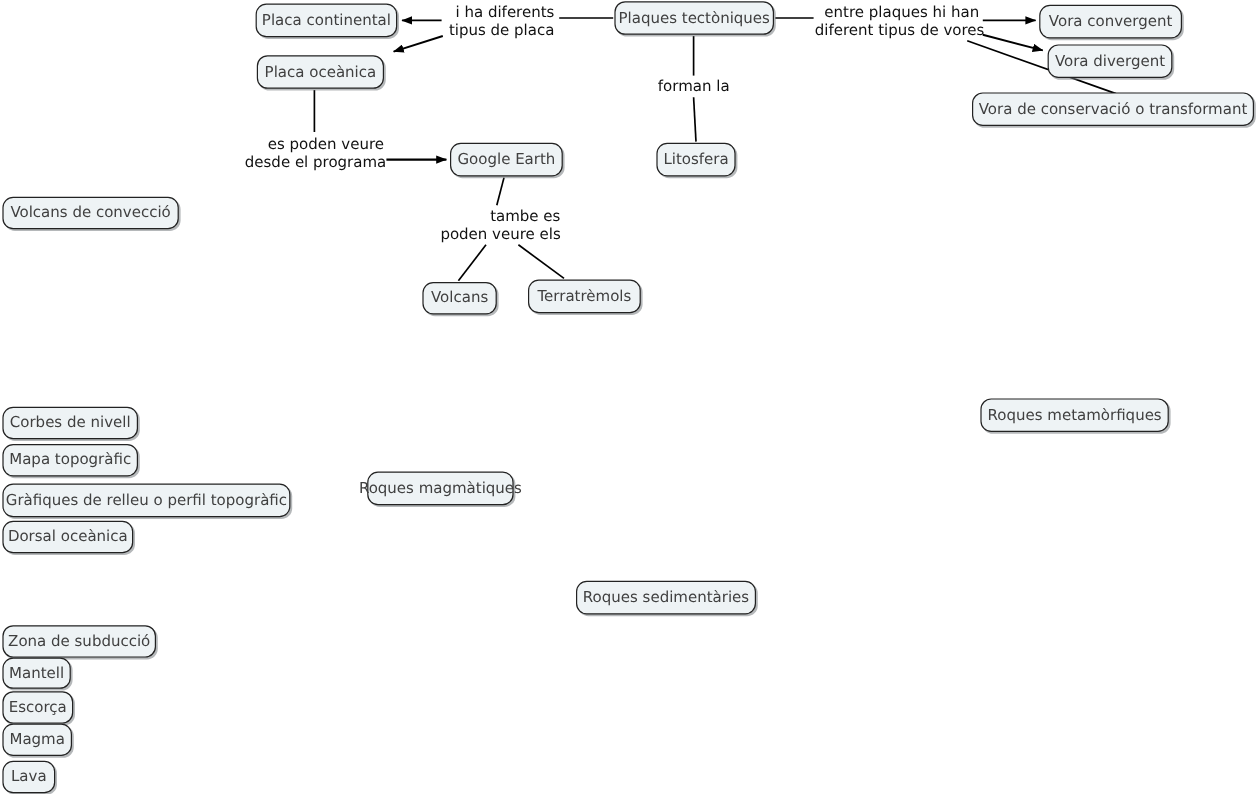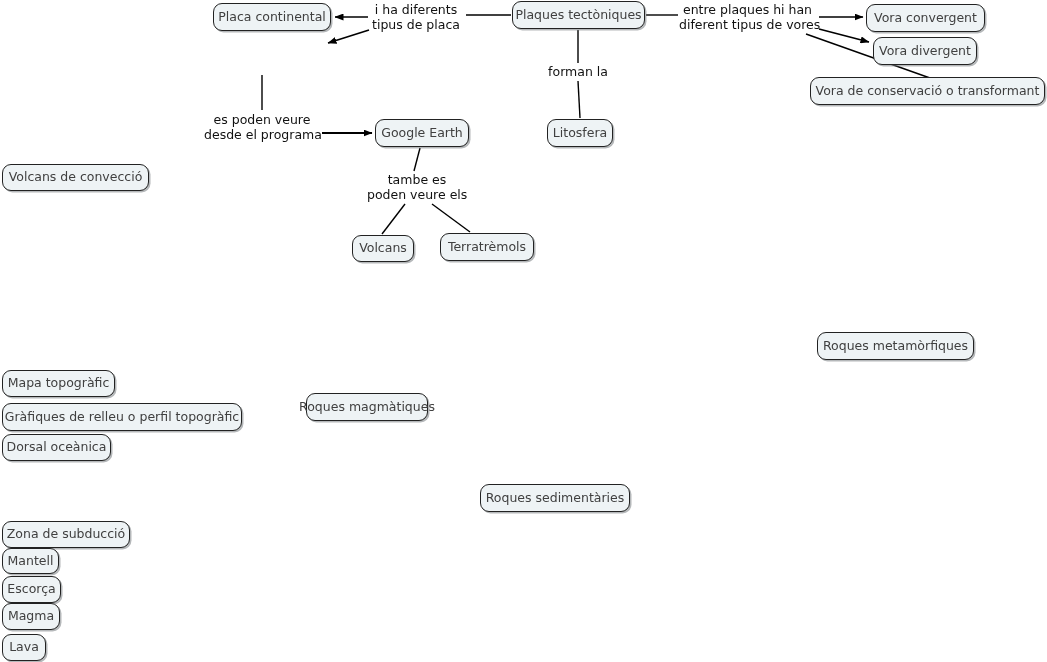--- a/index.html
+++ b/index.html
@@ -41,21 +41,21 @@
     padding: 0 9px;
     white-space: nowrap;
     box-shadow: 1.5px 1.5px 0 0 rgba(120,125,130,0.55);
   }
   .linklabel {
     position: absolute;
     color: #111111;
     font-size: 12.5px;
     line-height: 15px;
     white-space: pre;
-    text-align: center;
+    text-align: right;
     background: transparent;
   }
 </style>
 </head>
 <body>
 
 <div id="canvas">
 
   <svg id="edges" viewBox="0 0 1047 662" width="1047" height="662" xmlns="http://www.w3.org/2000/svg">
     <defs>
@@ -89,20 +89,23 @@
 
     <line x1="405" y1="204" x2="382" y2="234" stroke="#000000" stroke-width="1.4"></line>
 
     <line x1="432" y1="204" x2="470" y2="232" stroke="#000000" stroke-width="1.4"></line>
   </svg>
 
   <div class="node" style="left:213px; top:3px; width:118px; height:28px;">
     <span>Placa continental</span>
   </div>
 
+  <div class="node" style="left:214px; top:46px; width:106px; height:28px;">
+    <span>Placa oceànica</span>
+  </div>
 
   <div class="node" style="left:866px; top:4px; width:119px; height:28px;">
     <span>Vora convergent</span>
   </div>
 
   <div class="node" style="left:512px; top:1px; width:133px; height:28px;">
     <span>Plaques tectòniques</span>
   </div>
 
   <div class="node" style="left:873px; top:37px; width:104px; height:28px;">
@@ -126,20 +129,23 @@
   </div>
 
   <div class="node" style="left:440px; top:233px; width:94px; height:28px;">
     <span>Terratrèmols</span>
   </div>
 
   <div class="node" style="left:2px; top:164px; width:147px; height:27px;">
     <span>Volcans de convecció</span>
   </div>
 
+  <div class="node" style="left:2px; top:339px; width:113px; height:27px;">
+    <span>Corbes de nivell</span>
+  </div>
 
   <div class="node" style="left:2px; top:370px; width:113px; height:27px;">
     <span>Mapa topogràfic</span>
   </div>
 
   <div class="node" style="left:2px; top:403px; width:240px; height:28px;">
     <span>Gràfiques de relleu o perfil topogràfic</span>
   </div>
 
   <div class="node" style="left:2px; top:434px; width:109px; height:27px;">

